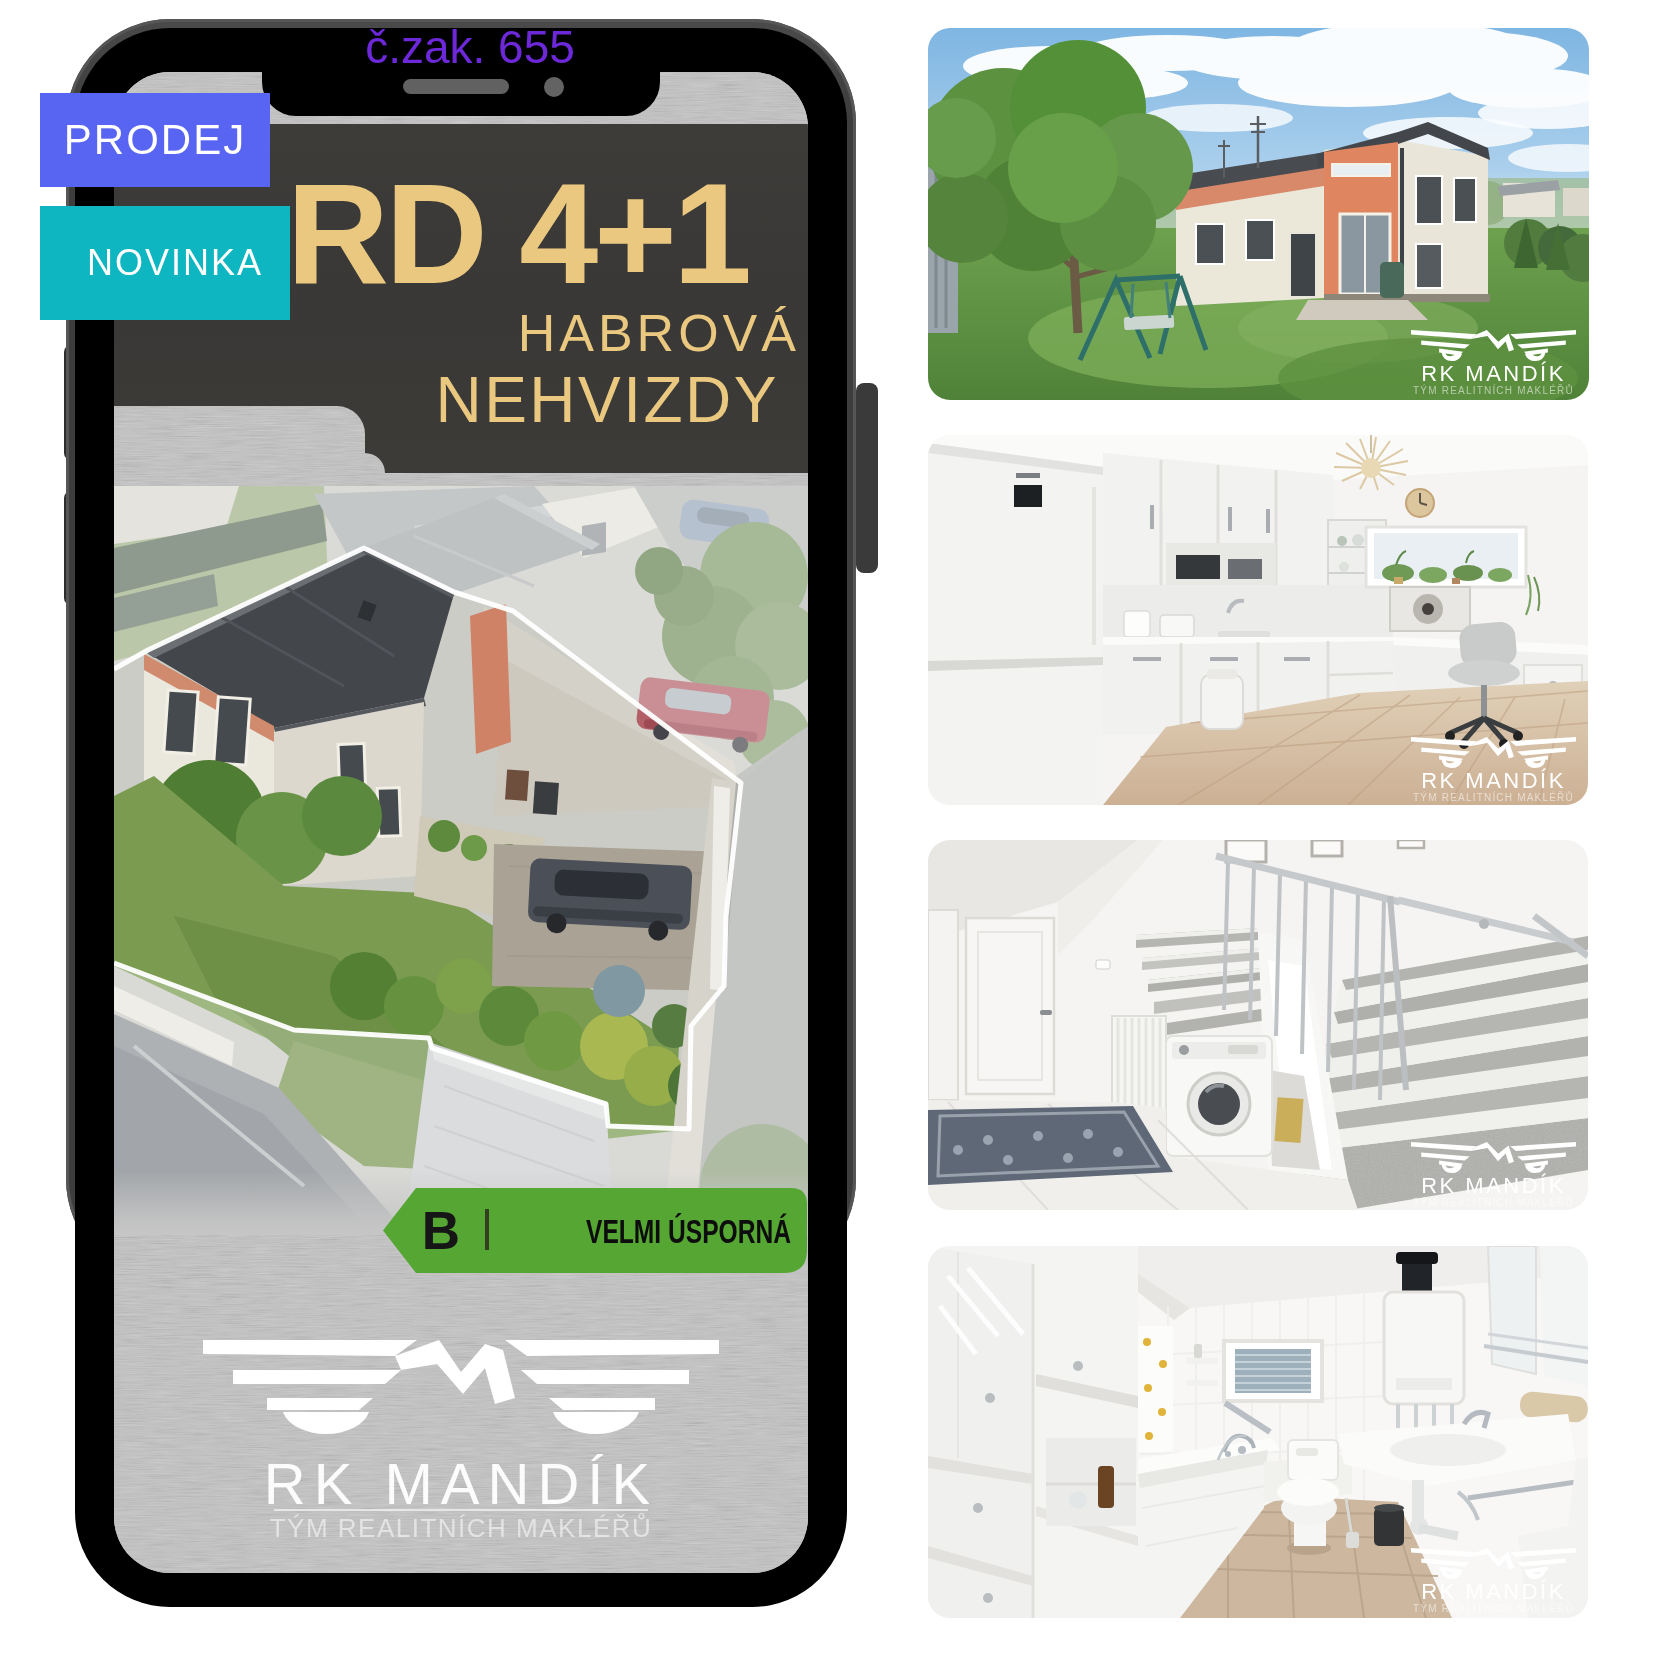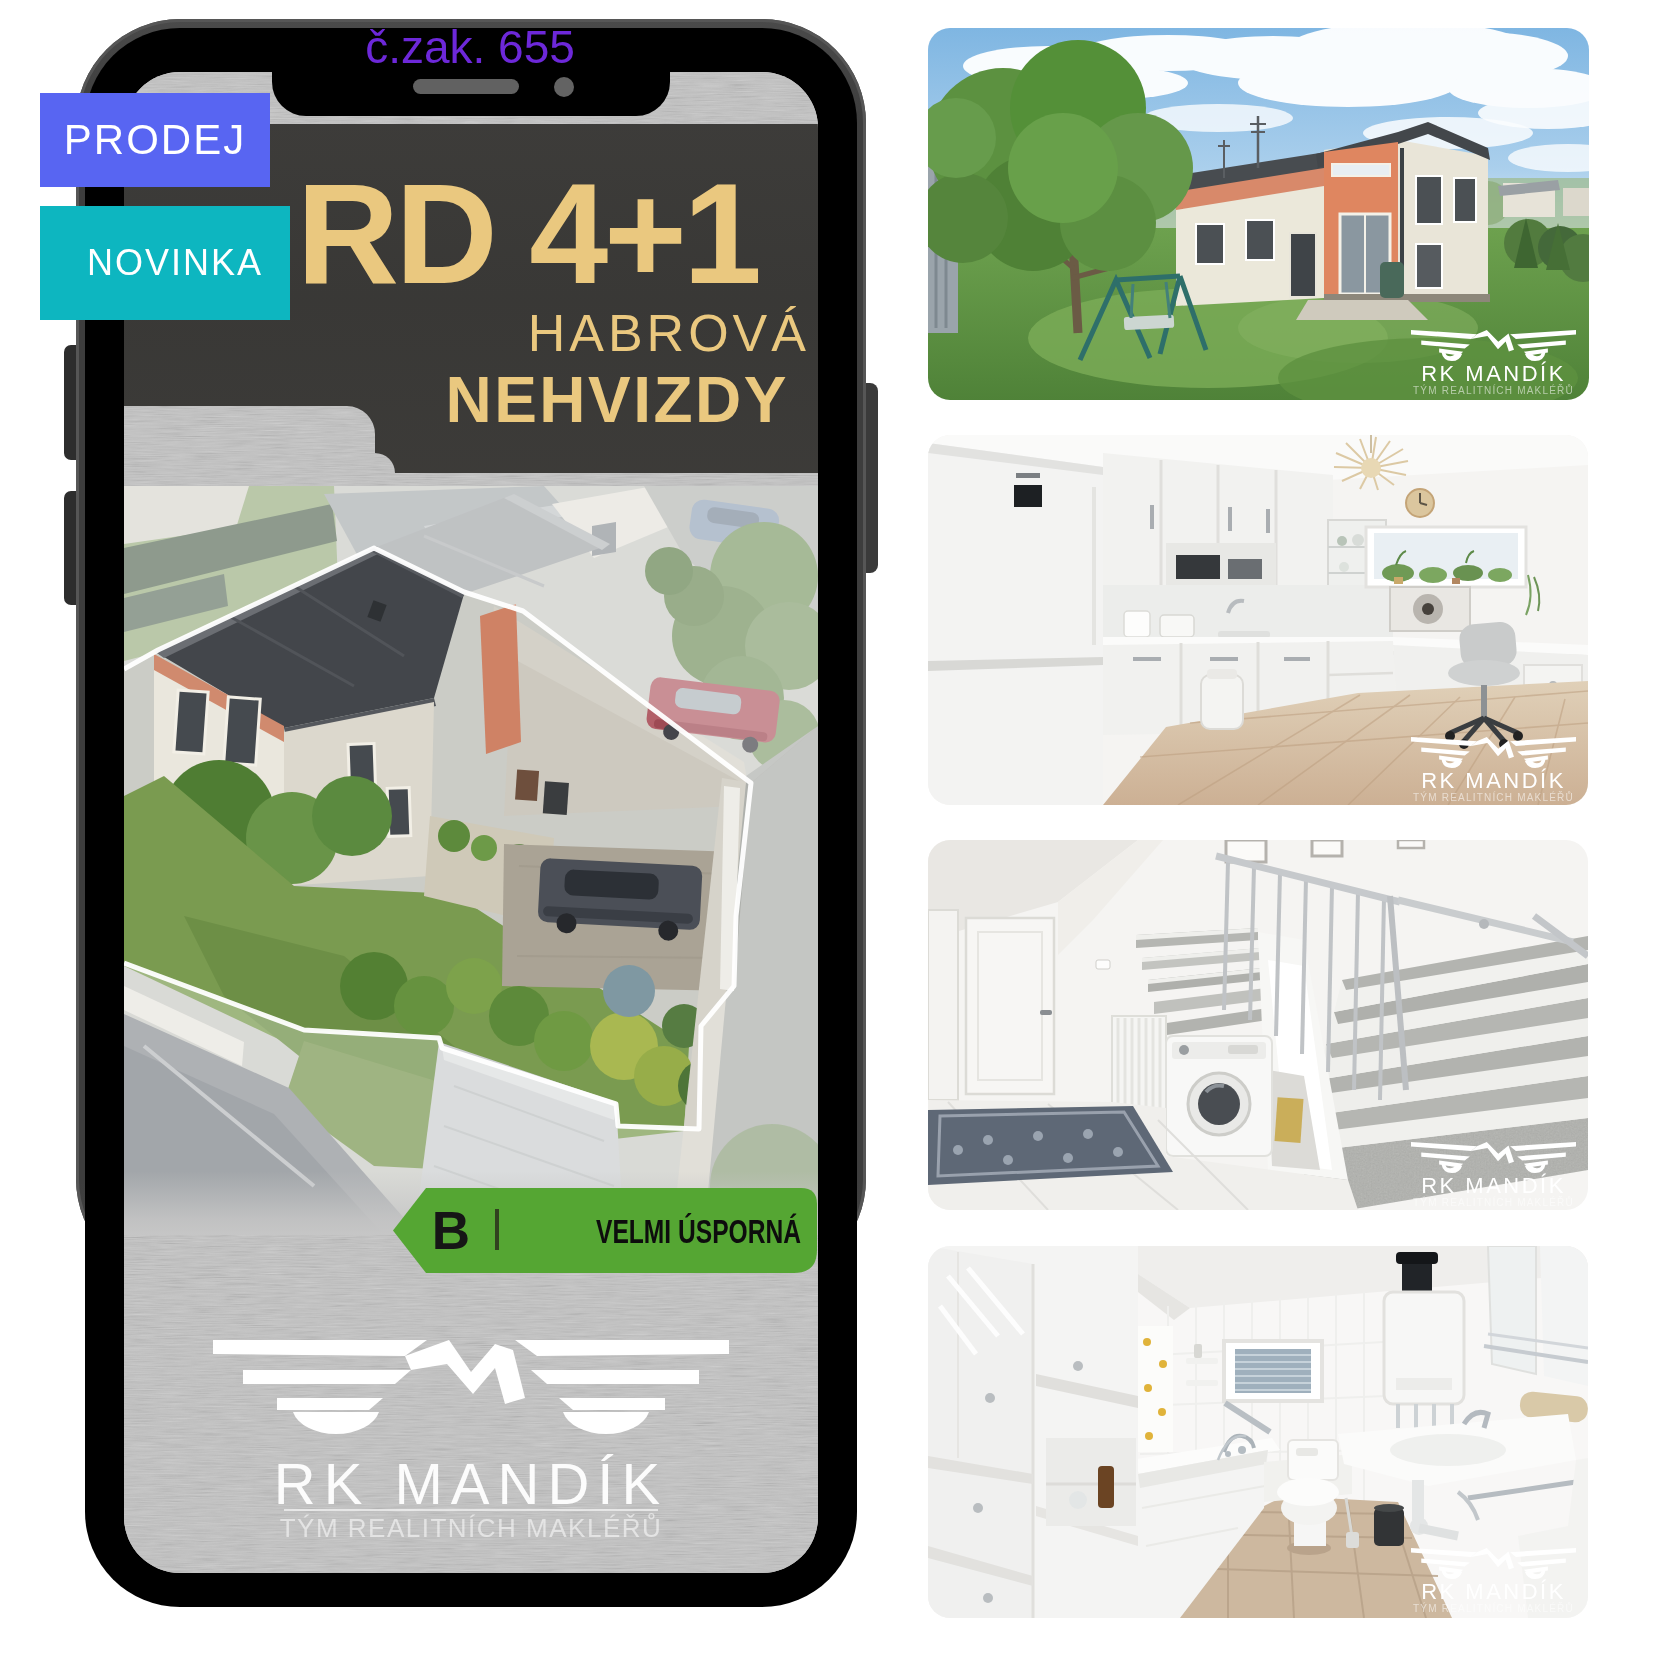--- a/index.html
+++ b/index.html
@@ -32,21 +32,21 @@
     </g>
   </defs>
 </svg>
 
 <div class="abs" style="left:64px;top:345px;width:20px;height:115px;border-radius:7px;background:#2d2d2d;"></div>
 
 <div class="abs" style="left:64px;top:491px;width:20px;height:114px;border-radius:7px;background:#2d2d2d;"></div>
 
 <div class="abs" style="left:856px;top:383px;width:22px;height:190px;border-radius:8px;background:#3a3a3a;"></div>
 
-<div class="abs" style="left:76px;top:19px;width:790px;height:1264px;border-radius:104px;
+<div class="abs" style="left:66px;top:19px;width:790px;height:1264px;border-radius:104px;
      background:linear-gradient(180deg,#4a4a4a 0%,#3d3d3d 8%,#3d3d3d 92%,#484848 100%);
      box-shadow:inset 0 0 0 3px #565656;">
 
   <div class="abs" style="left:9px;top:9px;width:772px;height:1579px;border-radius:95px;background:#000;"></div>
 
   <div class="abs" style="left:48px;top:53px;width:694px;height:1501px;border-radius:56px;background:#c4c4c4;overflow:hidden;">
 
     <svg class="abs" style="left:0;top:0;" width="694" height="1501">
       <defs>
         <filter id="grain" x="0" y="0" width="100%" height="100%">
@@ -209,21 +209,21 @@
               <stop offset="0.5" stop-color="#343431"></stop>
               <stop offset="1" stop-color="#46443f"></stop>
         </linearGradient>
       </defs>
     </svg>
 
     <div class="abs" style="right:60px;top:91px;font-size:142px;font-weight:700;color:#eac87f;letter-spacing:-4px;line-height:1;">RD 4+1</div>
 
     <div class="abs" style="right:8px;top:235px;font-size:52px;font-weight:400;color:#eac87f;letter-spacing:4px;line-height:1;">HABROVÁ</div>
 
-    <div class="abs" style="right:29px;top:296px;font-size:64px;font-weight:700;color:#eac87f;letter-spacing:2.5px;line-height:1;">NEHVIZDY</div>
+    <div class="abs" style="right:29px;top:296px;font-size:64px;font-weight:400;color:#eac87f;letter-spacing:2.5px;line-height:1;">NEHVIZDY</div>
 
     <svg class="abs" style="left:0;top:1116px;" width="694" height="85">
       <path d="M302,0 H677 Q693,0 693,16 V62 Q693,85 670,85 H302 L269,42.5 Z" fill="#55a633"></path>
       <text x="327" y="61" font-size="53" font-weight="bold" fill="#161616" text-anchor="middle" font-family="Liberation Sans">B</text>
       <rect x="371" y="21" width="4" height="41" fill="#31411f"></rect>
       <text x="472" y="55" font-size="33" font-weight="bold" fill="#0d0d0d" textLength="205" lengthAdjust="spacingAndGlyphs" font-family="Liberation Sans">VELMI ÚSPORNÁ</text>
     </svg>
 
     <svg class="abs" style="left:89px;top:1268px;" width="516" height="102" viewBox="0 0 516 102">
       <g fill="#ffffff">

